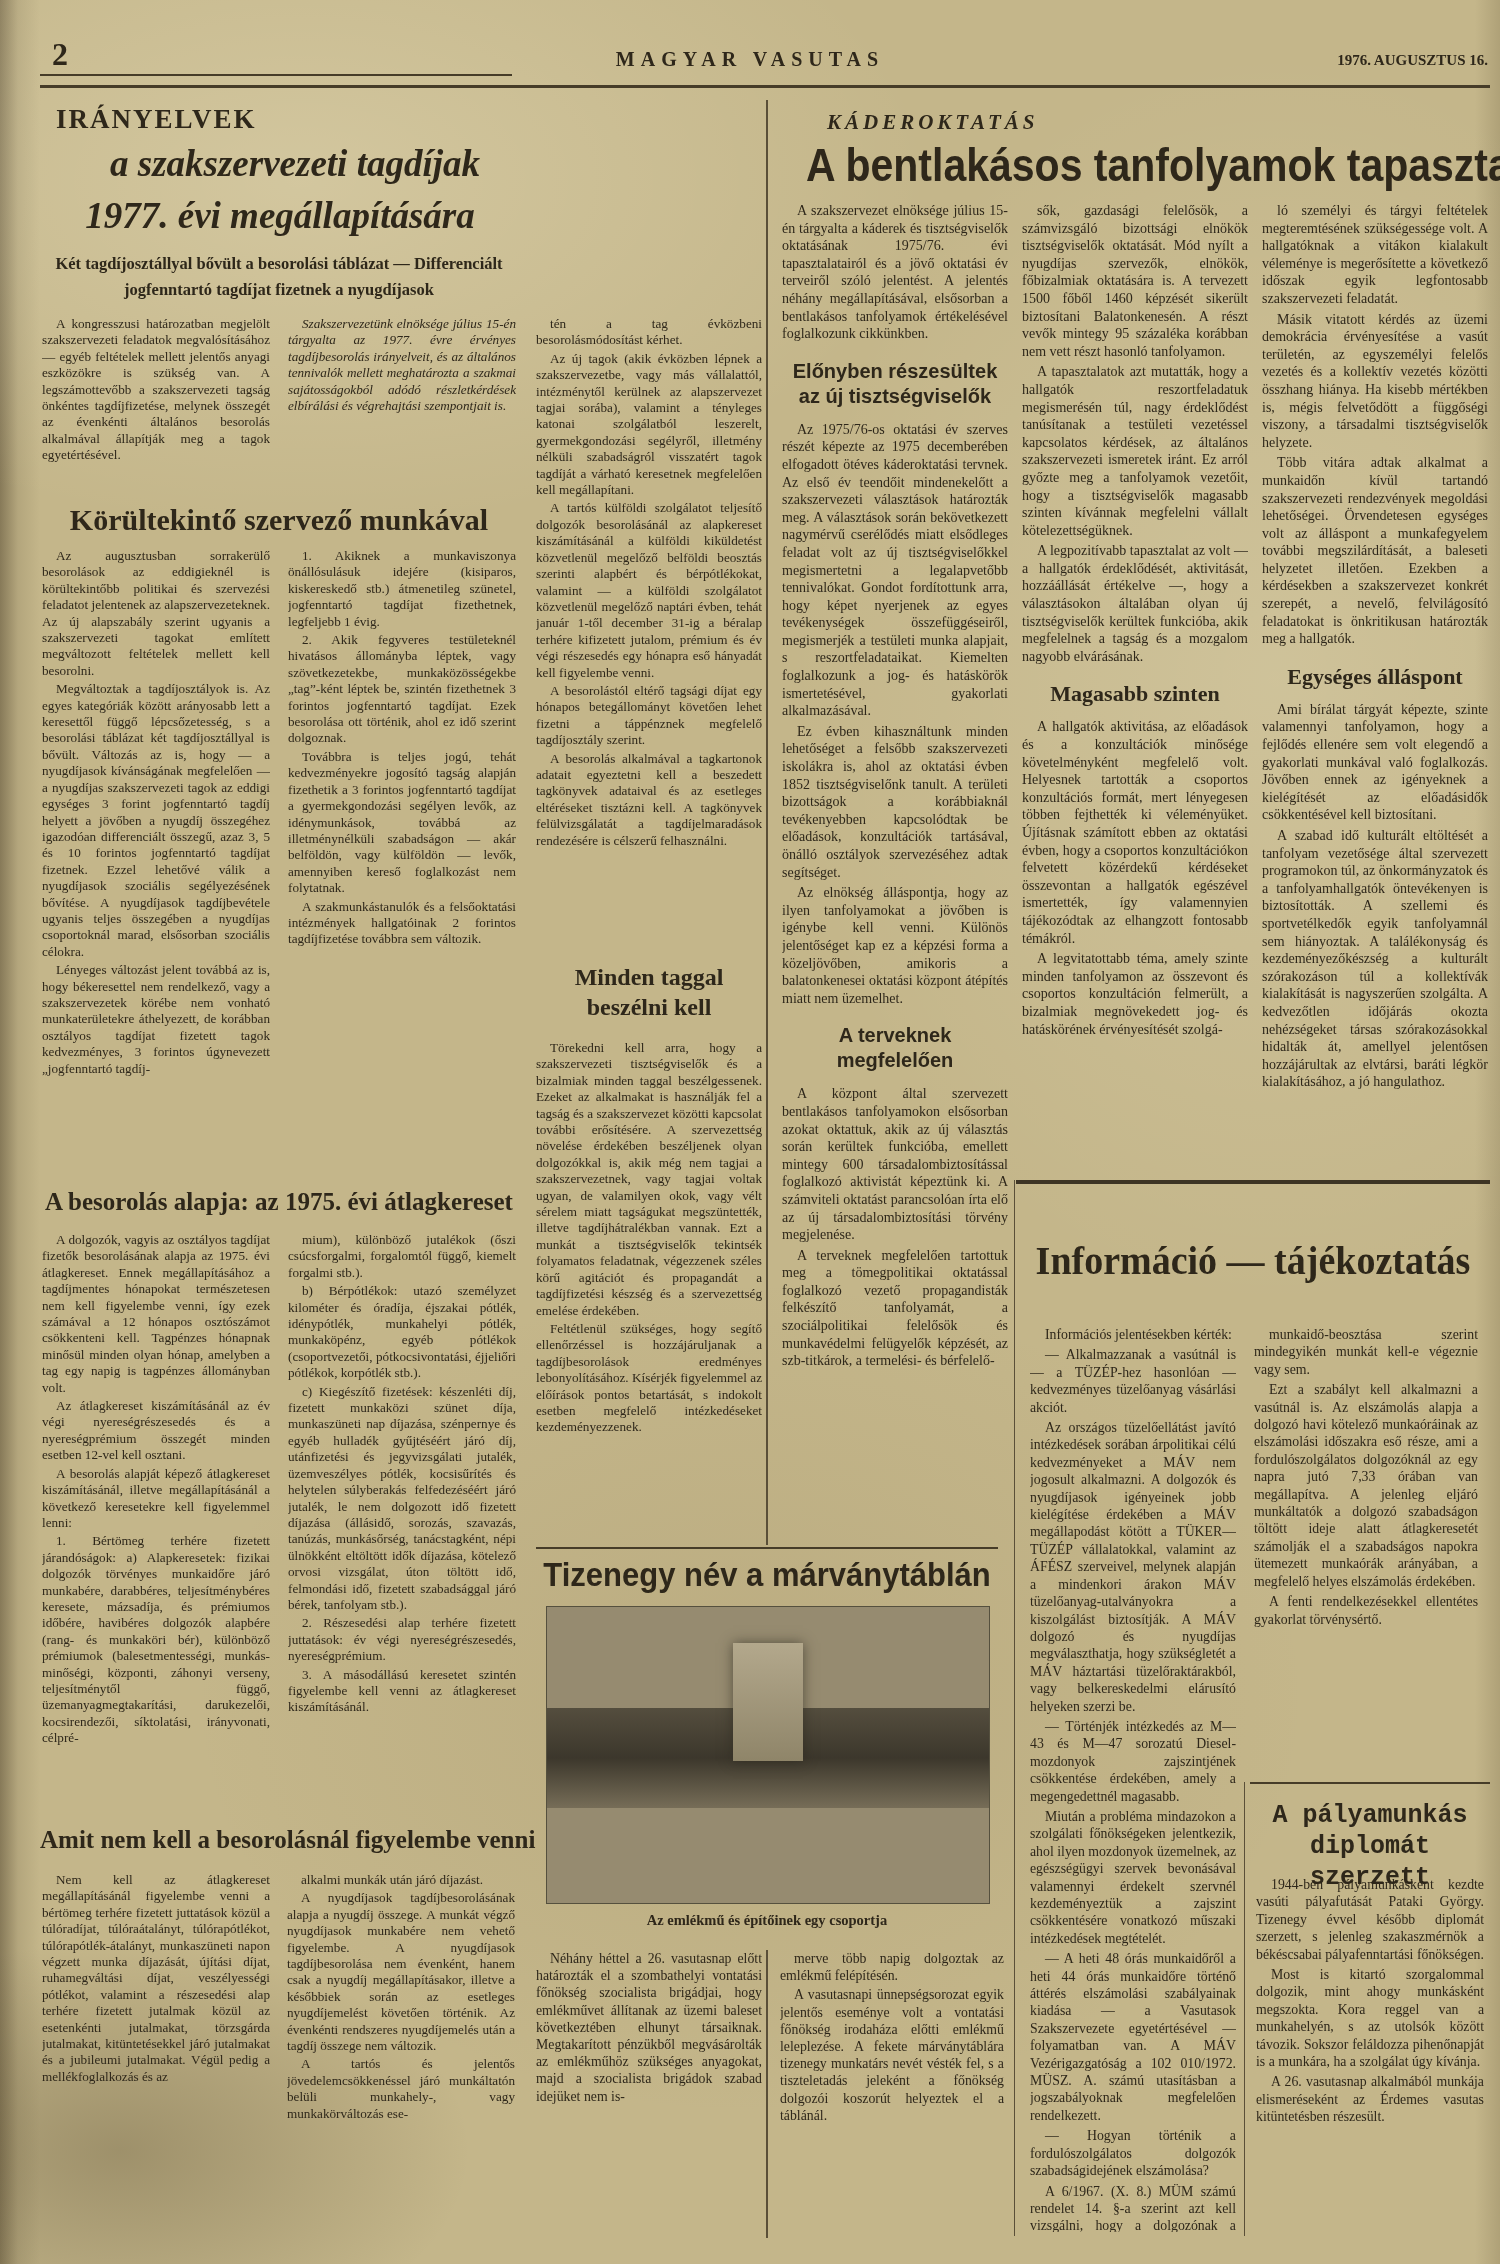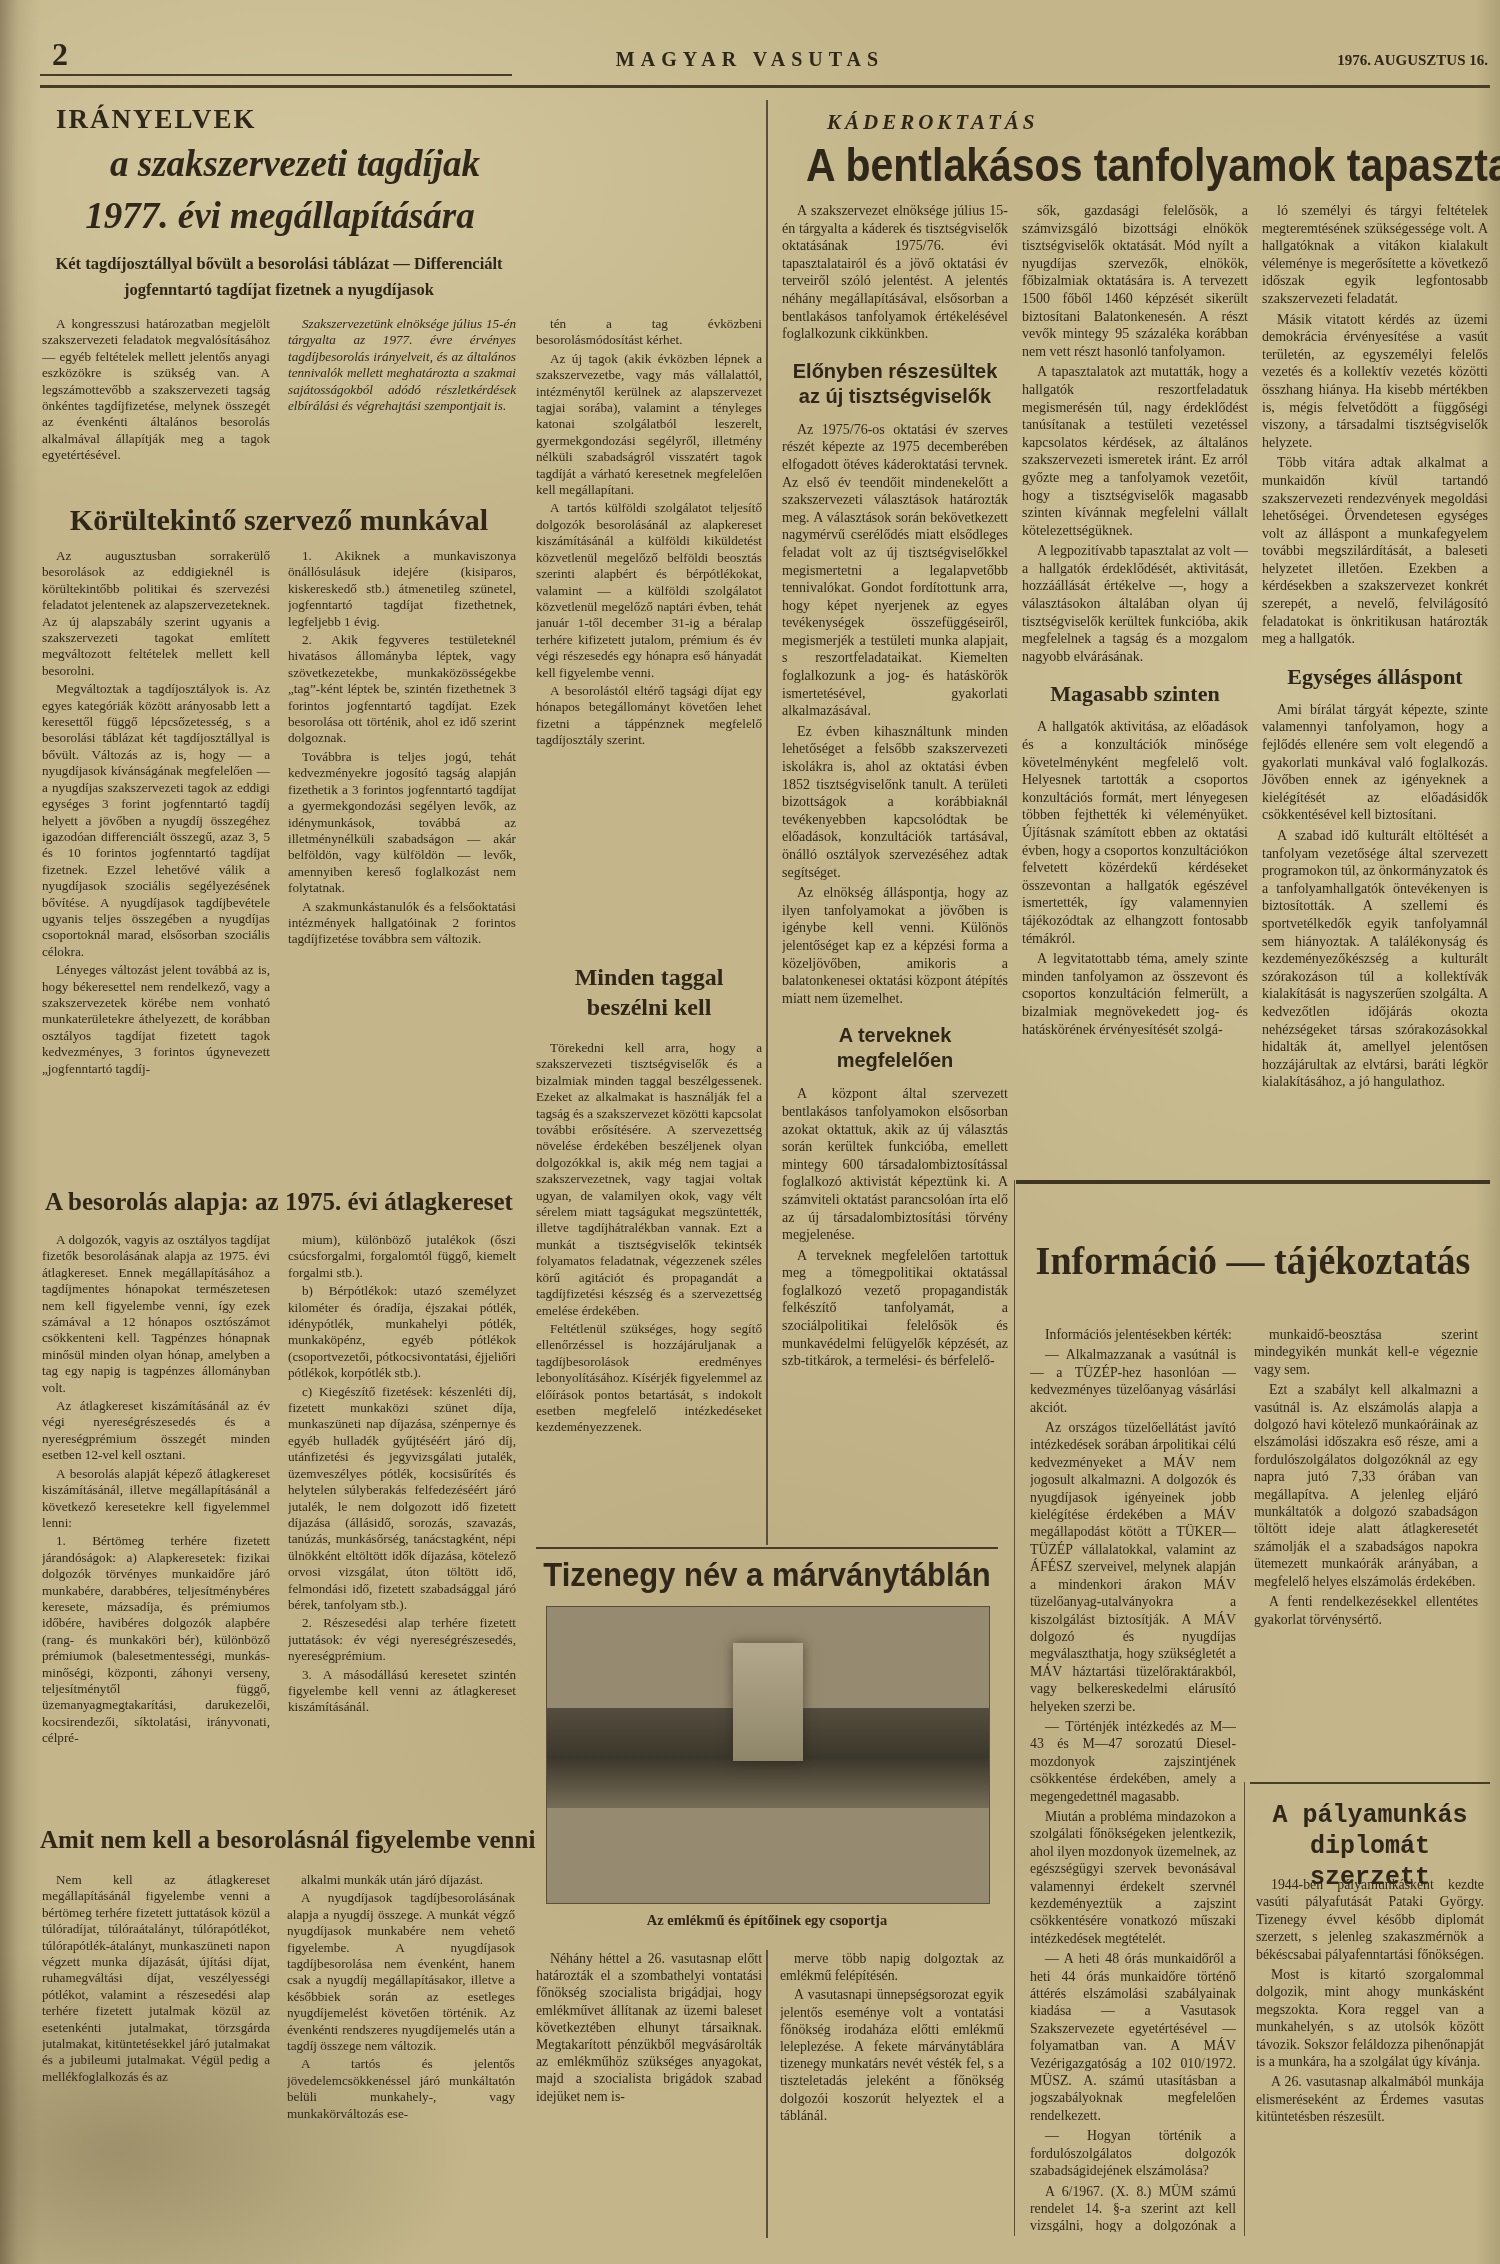--- a/index.html
+++ b/index.html
@@ -129,20 +129,21 @@
       <p>alkalmi munkák után járó díjazást.</p>
       <p>A nyugdíjasok tagdíjbesorolásának alapja a nyugdíj összege. A munkát végző nyugdíjasok munkabére nem vehető figyelembe. A nyugdíjasok tagdíjbesorolása nem évenként, hanem csak a nyugdíj megállapításakor, illetve a későbbiek során az esetleges nyugdíjemelést követően történik. Az évenkénti rendszeres nyugdíjemelés után a tagdíj összege nem változik.</p>
       <p>A tartós és jelentős jövedelemcsökkenéssel járó munkáltatón belüli munkahely-, vagy munkakörváltozás ese-</p>
     </div>
 
   <div class="col" style="left:536px;top:316px;width:226px;height:642px;">
       <p>tén a tag évközbeni besorolásmódosítást kérhet.</p>
       <p>Az új tagok (akik évközben lépnek a szakszervezetbe, vagy más vállalattól, intézménytől kerülnek az alapszervezet tagjai sorába), valamint a tényleges katonai szolgálatból leszerelt, gyermekgondozási segélyről, illetmény nélküli szabadságról visszatért tagok tagdíját a várható keresetnek megfelelően kell megállapítani.</p>
       <p>A tartós külföldi szolgálatot teljesítő dolgozók besorolásánál az alapkereset kiszámításánál a külföldi kiküldetést közvetlenül megelőző belföldi beosztás szerinti alapbért és bérpótlékokat, valamint — a külföldi szolgálatot közvetlenül megelőző naptári évben, tehát január 1-től december 31-ig a béralap terhére kifizetett jutalom, prémium és év végi részesedés egy hónapra eső hányadát kell figyelembe venni.</p>
       <p>A besorolástól eltérő tagsági díjat egy hónapos betegállományt követően lehet fizetni a táppénznek megfelelő tagdíjosztály szerint.</p>
+      <p>A besorolás alkalmával a tagkartonok adatait egyeztetni kell a beszedett tagkönyvek adataival és az esetleges eltéréseket tisztázni kell. A tagkönyvek felülvizsgálatát a tagdíjelmaradások rendezésére is célszerű felhasználni.</p>
     </div>
   <div class="abs sechead" style="left:536px;top:962px;width:226px;font-size:24px;line-height:30px;white-space:normal;">Minden taggal beszélni kell</div>
   <div class="col" style="left:536px;top:1040px;width:226px;height:500px;">
       <p>Törekedni kell arra, hogy a szakszervezeti tisztségviselők és a bizalmiak minden taggal beszélgessenek. Ezeket az alkalmakat is használják fel a tagság és a szakszervezet közötti kapcsolat további erősítésére. A szervezettség növelése érdekében beszéljenek olyan dolgozókkal is, akik még nem tagjai a szakszervezetnek, vagy tagjai voltak ugyan, de valamilyen okok, vagy vélt sérelem miatt tagságukat megszüntették, illetve tagdíjhátralékban vannak. Ezt a munkát a tisztségviselők tekintsék folyamatos feladatnak, végezzenek széles körű agitációt és propagandát a tagdíjfizetési készség és a szervezettség emelése érdekében.</p>
       <p>Feltétlenül szükséges, hogy segítő ellenőrzéssel is hozzájáruljanak a tagdíjbesorolások eredményes lebonyolításához. Kísérjék figyelemmel az előírások pontos betartását, s indokolt esetben megfelelő intézkedéseket kezdeményezzenek.</p>
     </div>
 
   <div class="abs kicker2" style="left:792px;top:110px;margin-left:35px;">KÁDEROKTATÁS</div>
   <div class="abs bighead" style="left:806px;top:140px;">A bentlakásos tanfolyamok tapasztalatai</div>
 

